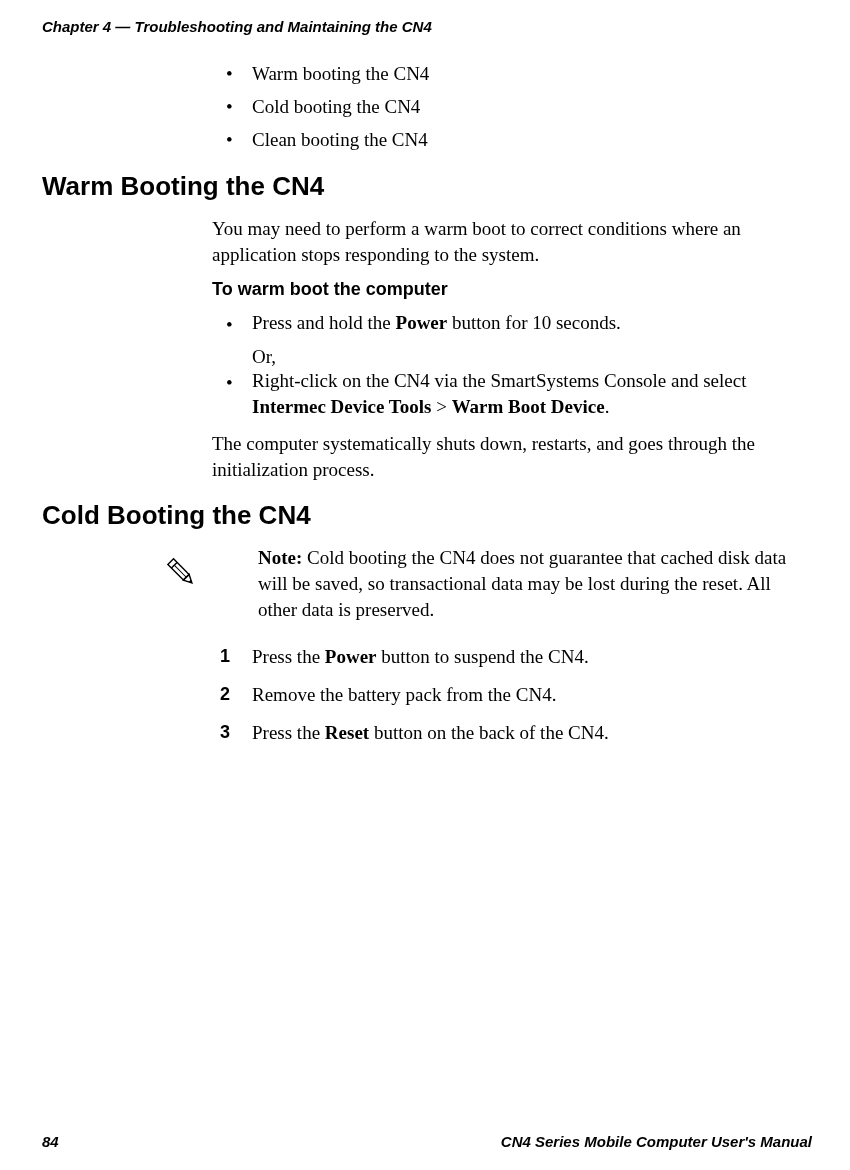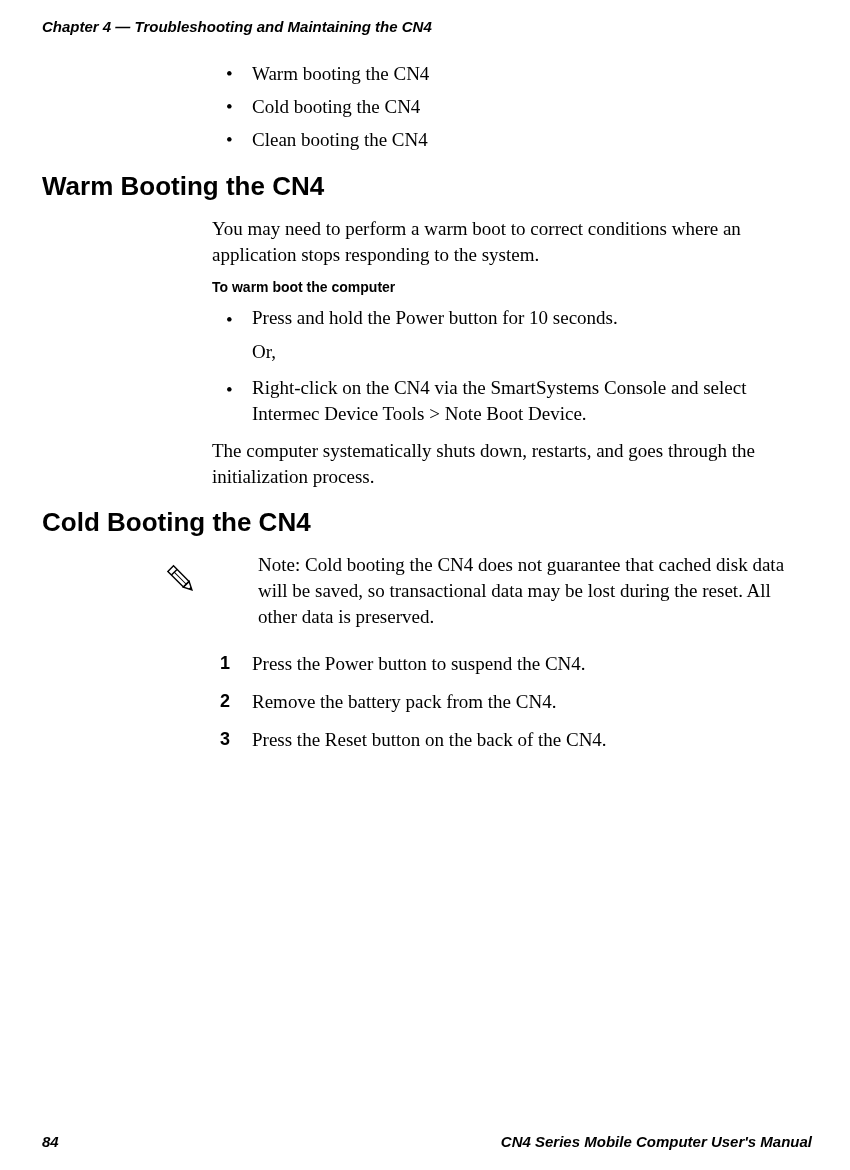--- a/index.html
+++ b/index.html
@@ -53,21 +53,21 @@
       margin-left: -170px;
     }
     .body-text {
       font-size: 19px;
       line-height: 1.35;
       margin-bottom: 12px;
     }
     .sub-heading {
       font-family: Arial, Helvetica, sans-serif;
       font-weight: bold;
-      font-size: 14px;
+      font-size: 18px;
       margin-top: 10px;
       margin-bottom: 10px;
     }
     .step-list {
       list-style: none;
     }
     .step-list li {
       font-size: 19px;
       line-height: 1.35;
       margin-bottom: 12px;
@@ -83,25 +83,25 @@
       position: absolute;
       left: 8px;
       top: 0;
       font-family: Arial, Helvetica, sans-serif;
       font-weight: bold;
       font-size: 18px;
     }
     .or-text {
       padding-left: 40px;
       font-size: 19px;
-      margin-bottom: 12px;
+      margin-bottom: 0;
       margin-top: -2px;
     }
     .bold {
-      font-weight: normal;
+      font-weight: bold;
     }
     .note-row {
       display: flex;
       align-items: flex-start;
       margin-top: 6px;
       margin-bottom: 22px;
       margin-left: -50px;
       gap: 46px;
     }
     .note-icon {
@@ -150,21 +150,21 @@
   <ul class="step-list">
     <li>
       <span class="marker">•</span>
       <span>Press and hold the </span><span class="bold">Power</span><span> button for 10 seconds.</span>
     </li>
   </ul>
   <div class="or-text">Or,</div>
   <ul class="step-list">
     <li>
       <span class="marker">•</span>
-      <span>Right-click on the CN4 via the SmartSystems Console and select </span><span class="bold">Intermec Device Tools</span><span> &gt; </span><span class="bold">Note Boot Device</span><span>.</span>
+      <span>Right-click on the CN4 via the SmartSystems Console and select </span><span class="bold">Intermec Device Tools</span><span> &gt; </span><span class="bold">Warm Boot Device</span><span>.</span>
     </li>
   </ul>
 
   <p class="body-text">The computer systematically shuts down, restarts, and goes through the initialization process.</p>
 
   <h2 class="section-heading">Cold Booting the CN4</h2>
 
 
   <div class="note-row">
     <svg class="note-icon" viewBox="0 0 40 40">

